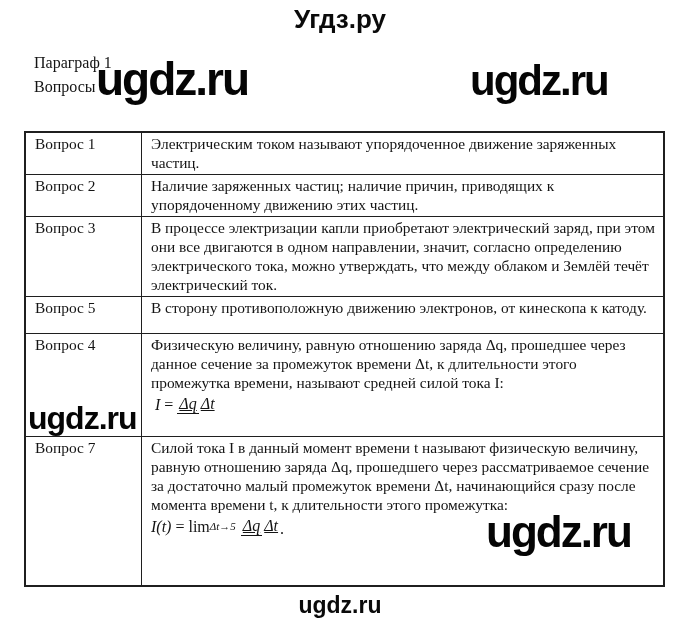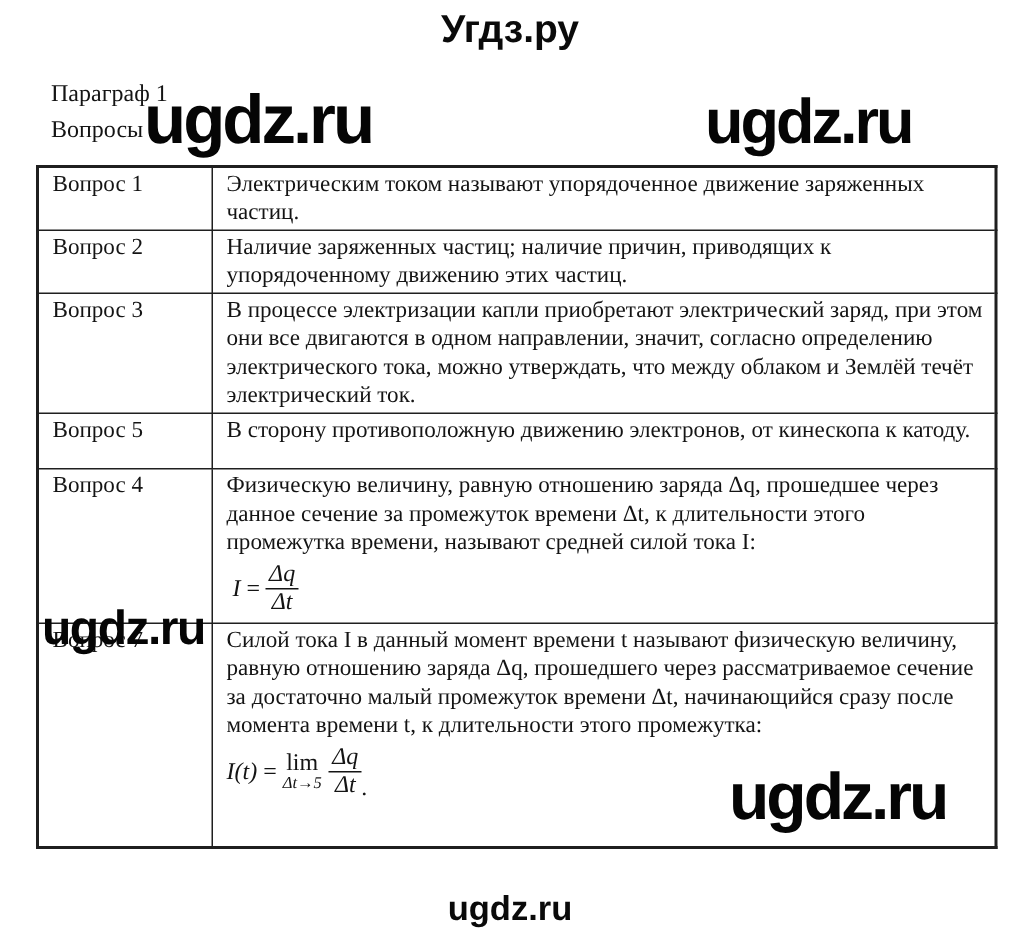--- a/index.html
+++ b/index.html
@@ -43,36 +43,36 @@
     width:641px;
     border-collapse:collapse;
     table-layout:fixed;
   }
   table.qa td{
     border:1.5px solid #1f1f1f;
     vertical-align:top;
     font-size:15.4px;line-height:19px;
     padding:1px 8px 2px 9px;
   }
-  table.qa{border:2px solid #1f1f1f;}
+  table.qa{border:2px solid #1f1f1f;margin-top:21px;}
   td.qcell{width:98px;padding-left:8px;}
   tr.r1{height:38px;} tr.r2{height:42px;padding-left:25px;} tr.r3{height:74px;}
   tr.r4{height:43px;} tr.r5{height:37px;} tr.r6{height:103px;} tr.r7{height:149px;}
 
   .formula{
     display:flex;align-items:center;
     margin-top:3px;
     font-size:16px;
     font-style:italic;
   }
   .formula .feq{font-style:normal;padding:0 4px;}
-  .frac{display:inline-flex;flex-direction:column;text-align:center;line-height:18px;}
+  .frac{display:inline-flex;flex-direction:row;text-align:left;line-height:18px;text-decoration:underline;}
   .frac .num{border-bottom:1.3px solid #141414;padding:0 2px;}
   .frac .den{padding:0 2px;}
-  .lim{display:inline-flex;flex-direction:column;align-items:center;margin-right:5px;}
+  .lim{display:inline-flex;flex-direction:row;align-items:center;margin-right:5px;}
   .lim .limword{font-style:normal;line-height:16px;}
   .lim .limsub{font-size:11px;line-height:11px;}
   .fsuffix{font-style:normal;align-self:flex-end;line-height:14px;}
   .f6{margin-left:4px;}
 </style>
 </head>
 <body>
 
 <div class="page">
 

